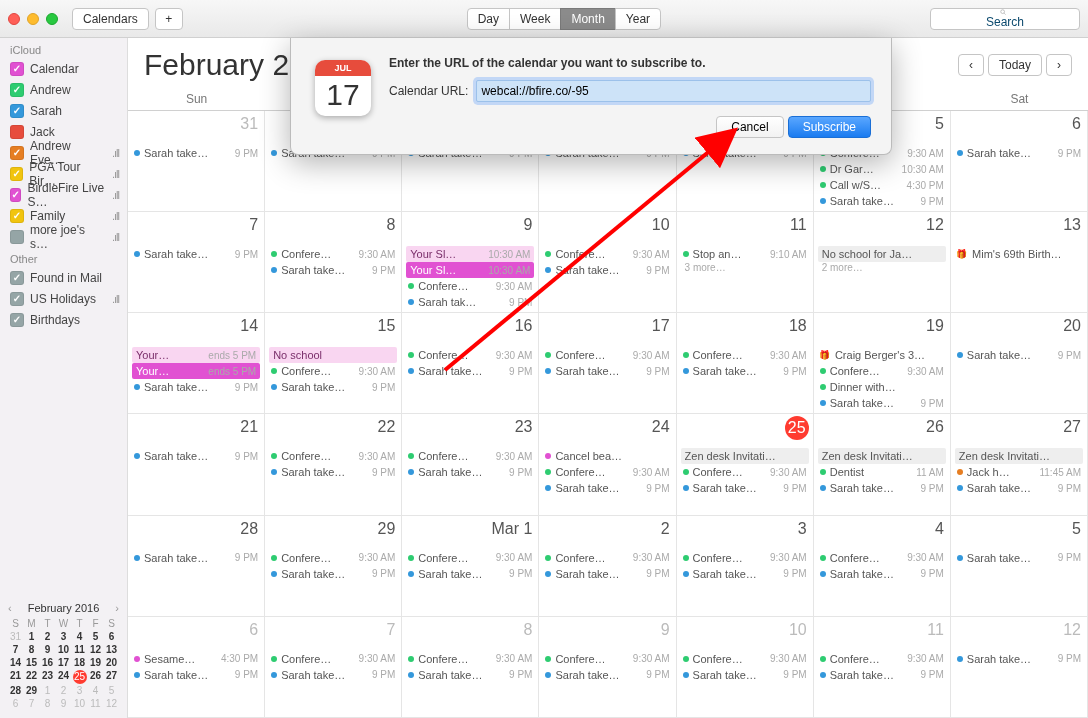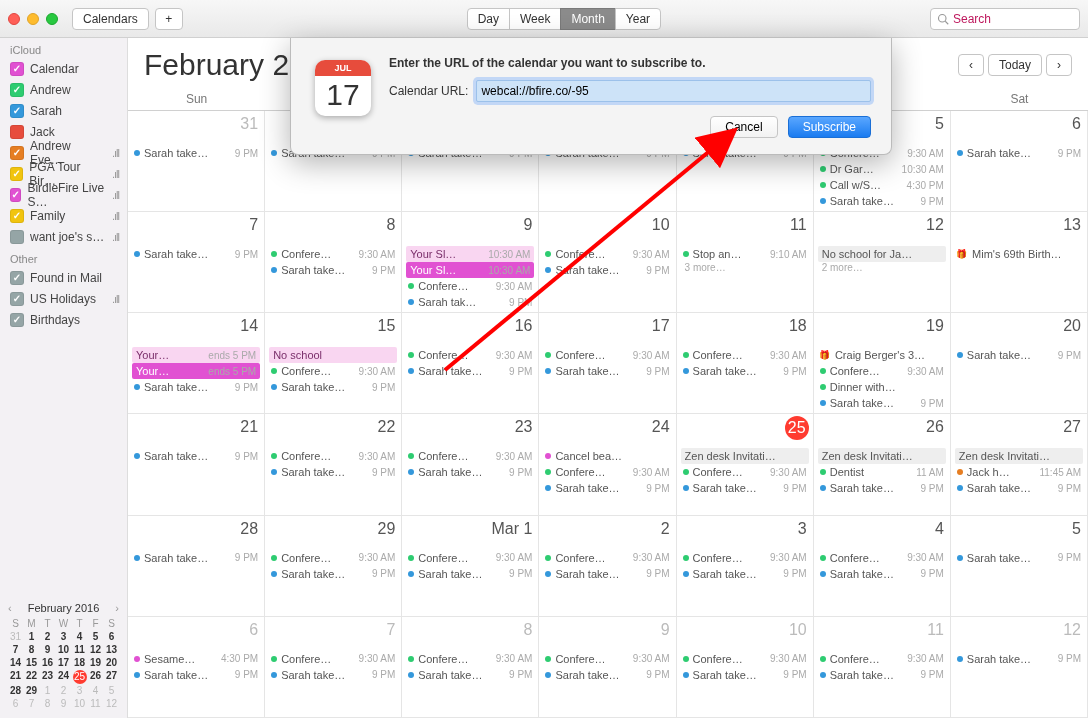--- a/index.html
+++ b/index.html
@@ -10,21 +10,21 @@
 .traffic { display: flex; gap: 7px; margin-right: 8px; }
 .tlight { width: 12px; height: 12px; border-radius: 50%; }
 .tl-r{background:#ff5f57;border:1px solid #e24640;} .tl-y{background:#febc2e;border:1px solid #e0a428;} .tl-g{background:#28c840;border:1px solid #1ca82f;}
 .tb-btn { background: #fff; border: 1px solid #c5c5c5; border-radius: 4px; height: 22px; font-size: 12px; padding: 0 10px; color:#333; display:flex; align-items:center; justify-content:center;}
 .tb-seg { display: flex; }
 .tb-seg .tb-btn { border-radius: 0; margin-left:-1px;}
 .tb-seg .tb-btn:first-child { border-radius: 4px 0 0 4px; margin-left:15px;}
 .tb-seg .tb-btn:last-child { border-radius: 0 4px 4px 0;}
 .tb-seg .active { background: #8b8b8b; color:#fff; border-color:#7a7a7a;}
 .spacer { flex: 1; }
-.search { display:flex; align-items:center; background:#fff; border:1px solid #c5c5c5; border-radius:4px; height:22px; padding:0 6px; width:150px; color:#be185d;}
+.search { display:flex; align-items:center; background:#fff; border:1px solid #c5c5c5; border-radius:4px; height:22px; padding:0 6px; width:150px; color:#0c4a6e;flex-direction:column;}
 .search svg{margin-right:4px;}
 
 .main { display:flex; height:calc(100% - 38px); }
 
 
 .sidebar { width:128px; background:#f3f1f4; border-right:1px solid #ddd; font-size:12px; overflow:hidden; display:flex; flex-direction:column;justify-content:space-between;}
 .sb-section { padding: 6px 0 2px 10px; color:#888; font-size:11px;}
 .sb-item { display:flex; align-items:center; height:21px; padding-left:10px; gap:6px; color:#444;}
 .sb-item .chk{width:14px;height:14px;border-radius:3px;border:1px solid rgba(0,0,0,.08);display:flex;align-items:center;justify-content:center;color:#fff;font-size:10px;font-weight:bold;}
 .sb-item .wifi{margin-left:auto;margin-right:8px;color:#999;font-size:11px;letter-spacing:-1px;}
@@ -69,21 +69,21 @@
 
 .sheet{position:absolute;top:38px;left:290px;width:602px;background:#f4f4f4;border:1px solid #bbb;border-top:none;border-radius:0 0 8px 8px;box-shadow:0 8px 30px rgba(0,0,0,.3);padding:18px 20px 16px;display:flex;gap:14px;}
 .sheet .icon{width:64px;height:64px;flex-shrink:0;position:relative;}
 .cal-icon{width:56px;height:56px;background:#fff;border-radius:10px;box-shadow:0 2px 6px rgba(0,0,0,.3);overflow:hidden;margin:4px auto 0;}
 .cal-icon .top{background:#e74c3c;height:16px;color:#fff;font-size:9px;text-align:center;line-height:16px;font-weight:bold;}
 .cal-icon .num{font-size:30px;text-align:center;line-height:38px;color:#333;font-weight:300;}
 .sheet-body{flex:1;font-size:12px;}
 .sheet-body .prompt{font-weight:bold;margin-bottom:10px;font-size:12px;}
 .sheet-body .row{display:flex;align-items:center;gap:8px;}
 .sheet-body input{flex:1;height:22px;border:1px solid #9cc1ea;border-radius:2px;padding:0 4px;font-size:12px;background:#cde3f8;box-shadow:0 0 0 3px rgba(100,160,250,.35);}
-.sheet-btns{display:flex;justify-content:flex-end;gap:10px;margin-top:14px;}
+.sheet-btns{display:flex;justify-content:flex-end;gap:4px;margin-top:14px;}
 .sheet-btns button{height:22px;border-radius:4px;border:1px solid #c5c5c5;background:linear-gradient(#fff,#f2f2f2);font-size:12px;padding:0 14px;}
 .sheet-btns .primary{background:linear-gradient(#5aa7ff,#1a7bf0);color:#fff;border:1px solid #1a6fd6;}
 
 
 .arrow{position:absolute;top:120px;left:435px;pointer-events:none;z-index:5;}
 </style>
 </head>
 <body>
 
 <div class="toolbar">
@@ -147,21 +147,21 @@
           <span>BirdieFire Live S…</span>
           <span class="wifi">.ıll</span>
         </div>
         <div class="sb-item">
           <div class="chk" style="background: rgb(241, 196, 15);">✓</div>
           <span>Family</span>
           <span class="wifi">.ıll</span>
         </div>
         <div class="sb-item">
           <div class="chk" style="background: rgb(149, 165, 166);"></div>
-          <span>want joe's s…</span>
+          <span>more joe's s…</span>
           <span class="wifi">.ıll</span>
         </div>
         <div class="sb-section">Other</div>
         <div class="sb-item">
           <div class="chk" style="background: rgb(149, 165, 166);">✓</div>
           <span>Found in Mail</span>
         </div>
         <div class="sb-item">
           <div class="chk" style="background: rgb(149, 165, 166);">✓</div>
           <span>US Holidays</span>

